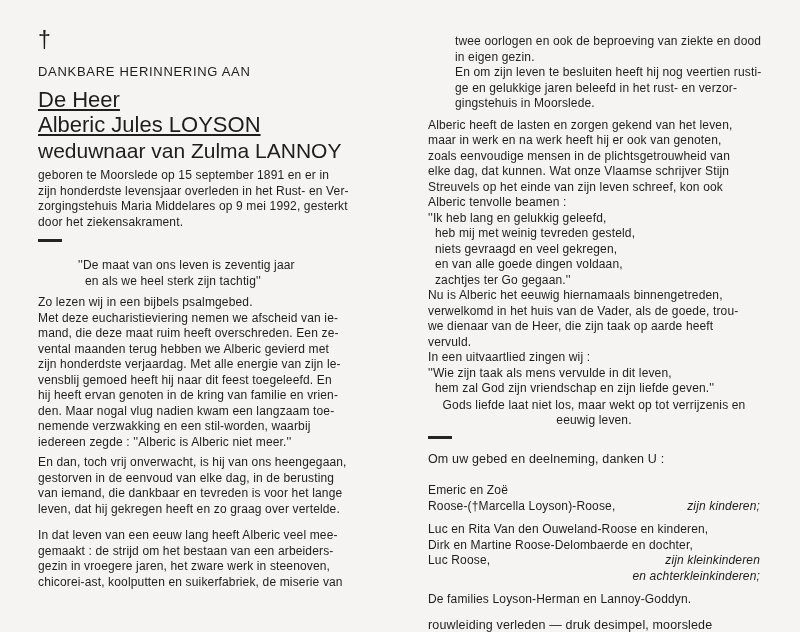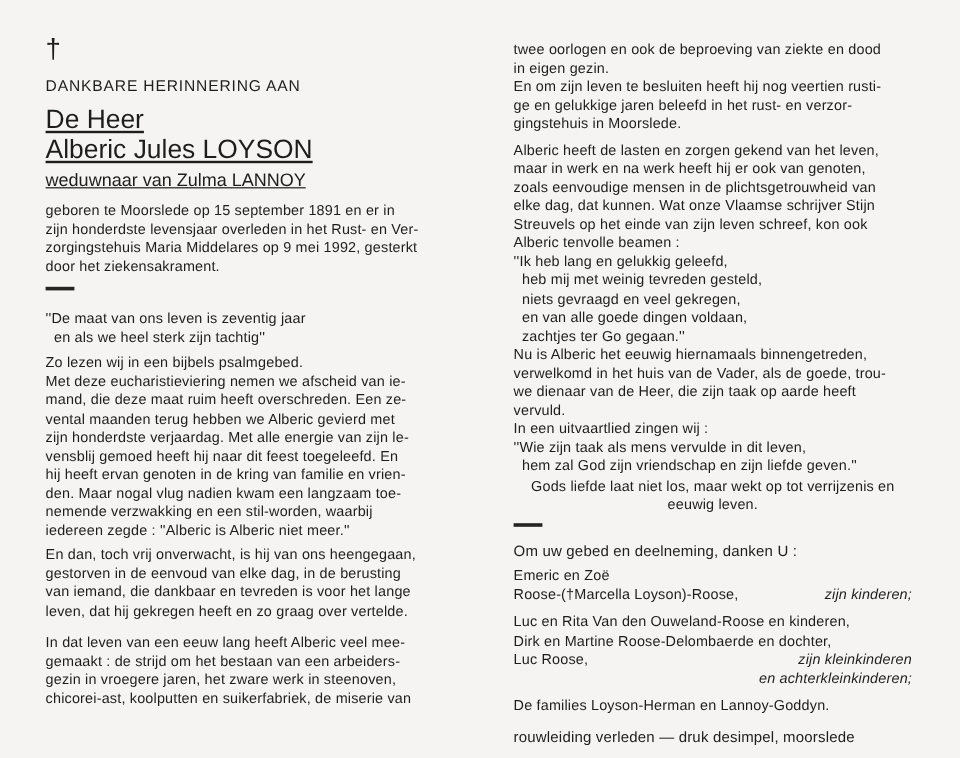--- a/index.html
+++ b/index.html
@@ -27,54 +27,53 @@
   .dedication {
     font-size: 13px; letter-spacing: 0.7px;
     margin-top: 12px;
   }
   .title {
     font-size: 22px; line-height: 25px;
     font-weight: 400; margin: 0;
   }
   .title-block { margin-top: 8px; text-decoration: underline; }
   .subtitle {
-    font-size: 15px; line-height: 20px;
+    font-size: 21px; line-height: 20px;
     margin-top: 4px;
-    text-decoration: underline;
   }
   .body {
     font-size: 12px; line-height: 15.5px;
     letter-spacing: 0.15px;
     white-space: pre;
     margin: 0;
   }
   .rule {
     width: 24px; height: 3px;
     background: #242424;
   }
   .italic { }
 
   
   .p-birth    { margin-top: 7px; }
   .rule-left  { margin-top: 9px; }
-  .q-psalm    { margin-top: 16px; }
+  .q-psalm    { margin-top: 16px; margin-left: 40px; }
   .p-refl1    { margin-top: 6px; }
   .p-refl2    { margin-top: 5px; }
   .p-refl3    { margin-top: 11px; }
 
   
-  .p-r1       { margin-top: 34px; }
+  .p-r1       { margin-top: 34px; margin-left: 27px; }
   .p-r2       { margin-top: 6px; }
   .q-streuvels{ margin-top: 0; }
   .p-r3       { margin-top: 0; }
   .q-hymn     { margin-top: 0; }
   .p-r4       { margin-top: 1px; text-align: center; }
   .rule-right { margin-top: 7px; }
   .ack-heading{ margin-top: 13px; font-size: 12.5px; }
-  .ack-rows   { margin-top: 5px; text-align: center; }
+  .ack-rows   { margin-top: 16px; text-align: center; }
   .ack-row {
     display: flex; justify-content: space-between;
     align-items: baseline;
     font-size: 12px; line-height: 15.5px;
     letter-spacing: 0.15px;
   }
   .ack-row .right { font-style: italic; }
   .gap-above { margin-top: 8px; }
   .footer {
     margin-top: 10px;

